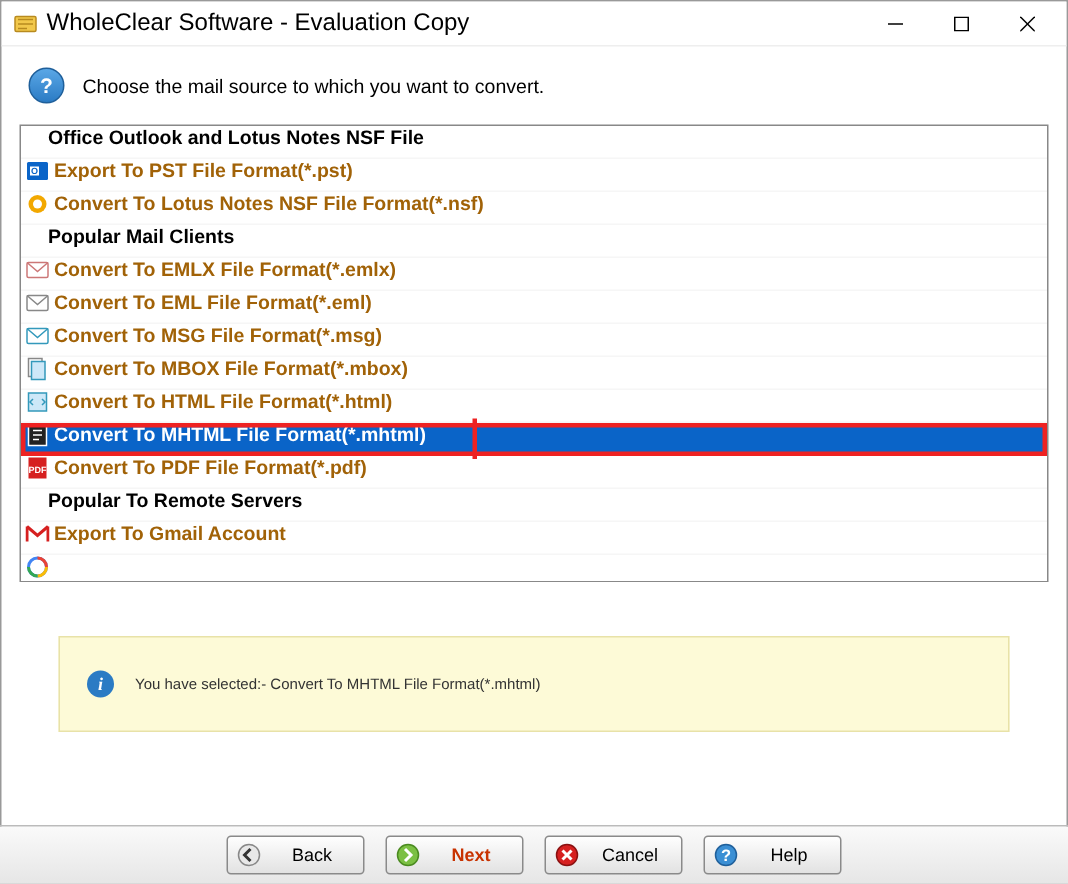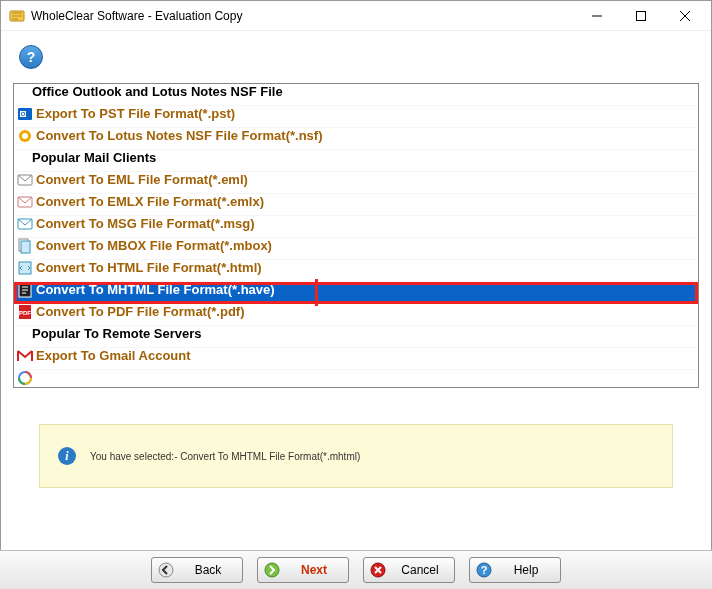--- a/index.html
+++ b/index.html
@@ -1,19 +1,19 @@
 <!DOCTYPE html>
 <html><head>
 <meta charset="utf-8">
 <style>
 * { box-sizing: border-box; margin: 0; padding: 0; }
 body { font-family: "Segoe UI", Tahoma, sans-serif; font-size: 12px; background: #fff; width: 712px; height: 589px; overflow: hidden; border: 1px solid #999; }
 .titlebar { height: 30px; display: flex; align-items: center; padding: 0 4px 0 8px; background: #fff; border-bottom: 1px solid #eee; }
 .titlebar-icon { width: 16px; height: 16px; margin-right: 6px; }
-.titlebar-text { flex: 1; font-size: 12px; color: #000; }
+.titlebar-text { flex: 1; font-size: 16px; color: #000; }
 .win-btn { width: 44px; height: 28px; display: flex; align-items: center; justify-content: center; background: transparent; border: none; }
 .header { padding: 14px 20px 14px 18px; display: flex; align-items: center; gap: 12px; }
 .help-icon { width: 24px; height: 24px; border-radius: 50%; background: linear-gradient(#5aa7e6,#2b7bc4); display: flex; align-items: center; justify-content: center; color: #fff; font-weight: bold; font-size: 14px; border: 1px solid #1f5f9a; }
 .header-text { font-size: 13px; color: #000; }
 .list-wrap { margin: 0 12px; border: 1px solid #888; height: 305px; display: flex; }
 .list { flex: 1; overflow-y: auto; background: #fff; }
 .list::-webkit-scrollbar { width: 17px; }
 .list::-webkit-scrollbar-track { background: #f0f0f0; border-left: 1px solid #ddd; }
 .list::-webkit-scrollbar-thumb { background: #c1c1c1; }
 .row { display: flex; align-items: flex-start; height: 22px; padding: 0 3px; border-bottom: 1px solid #f6f6f6; white-space: nowrap; }
@@ -59,20 +59,21 @@
   <button class="win-btn">
       <svg width="10" height="10">
         <line x1="0" y1="0" x2="10" y2="10" stroke="#000" stroke-width="1"></line>
         <line x1="10" y1="0" x2="0" y2="10" stroke="#000" stroke-width="1"></line>
       </svg>
     </button>
 </div>
 
 <div class="header">
   <span class="help-icon">?</span>
+  <span class="header-text">Choose the mail source to which you want to convert.</span>
 </div>
 
 <div class="list-wrap">
   <div class="list" id="list">
       <div class="row heading">
         <span class="label">Office Outlook and Lotus Notes NSF File</span>
       </div>
       <div class="row">
         <span class="icon">
           <svg viewBox="0 0 16 16">
@@ -91,38 +92,38 @@
           </svg>
         </span>
         <span class="label">Convert To Lotus Notes NSF File Format(*.nsf)</span>
       </div>
       <div class="row heading">
         <span class="label">Popular Mail Clients</span>
       </div>
       <div class="row">
         <span class="icon">
           <svg viewBox="0 0 16 16">
+            <rect x="1" y="3" width="14" height="10" rx="1" fill="#fff" stroke="#c77"></rect>
+            <path d="M1 3 L8 9 L15 3" fill="none" stroke="#c77"></path>
+          </svg>
+        </span>
+        <span class="label">Convert To EMLX File Format(*.emlx)</span>
+      </div>
+      <div class="row">
+        <span class="icon">
+          <svg viewBox="0 0 16 16">
             <rect x="1" y="3" width="14" height="10" rx="1" fill="#fff" stroke="#888"></rect>
             <path d="M1 3 L8 9 L15 3" fill="none" stroke="#888"></path>
           </svg>
         </span>
         <span class="label">Convert To EML File Format(*.eml)</span>
       </div>
       <div class="row">
         <span class="icon">
           <svg viewBox="0 0 16 16">
-            <rect x="1" y="3" width="14" height="10" rx="1" fill="#fff" stroke="#c77"></rect>
-            <path d="M1 3 L8 9 L15 3" fill="none" stroke="#c77"></path>
-          </svg>
-        </span>
-        <span class="label">Convert To EMLX File Format(*.emlx)</span>
-      </div>
-      <div class="row">
-        <span class="icon">
-          <svg viewBox="0 0 16 16">
             <rect x="1" y="3" width="14" height="10" rx="1" fill="#fff" stroke="#39b"></rect>
             <path d="M1 3 L8 9 L15 3" fill="none" stroke="#39b"></path>
           </svg>
         </span>
         <span class="label">Convert To MSG File Format(*.msg)</span>
       </div>
       <div class="row">
         <span class="icon">
           <svg viewBox="0 0 16 16">
             <rect x="2" y="1" width="9" height="12" fill="#fff" stroke="#888"></rect>
@@ -140,21 +141,21 @@
         </span>
         <span class="label">Convert To HTML File Format(*.html)</span>
       </div>
       <div class="row selected highlighted">
         <span class="icon">
           <svg viewBox="0 0 16 16">
             <rect x="2" y="1" width="12" height="14" fill="#222" stroke="#fff"></rect>
             <path d="M5 5h6M5 8h6M5 11h4" stroke="#fff"></path>
           </svg>
         </span>
-        <span class="label">Convert To MHTML File Format(*.have)</span>
+        <span class="label">Convert To MHTML File Format(*.mhtml)</span>
       </div>
       <div class="row">
         <span class="icon">
           <svg viewBox="0 0 16 16">
             <rect x="2" y="1" width="12" height="14" fill="#d62020"></rect>
             <text x="8" y="11" text-anchor="middle" fill="#fff" font-size="6" font-weight="bold">PDF</text>
           </svg>
         </span>
         <span class="label">Convert To PDF File Format(*.pdf)</span>
       </div>

